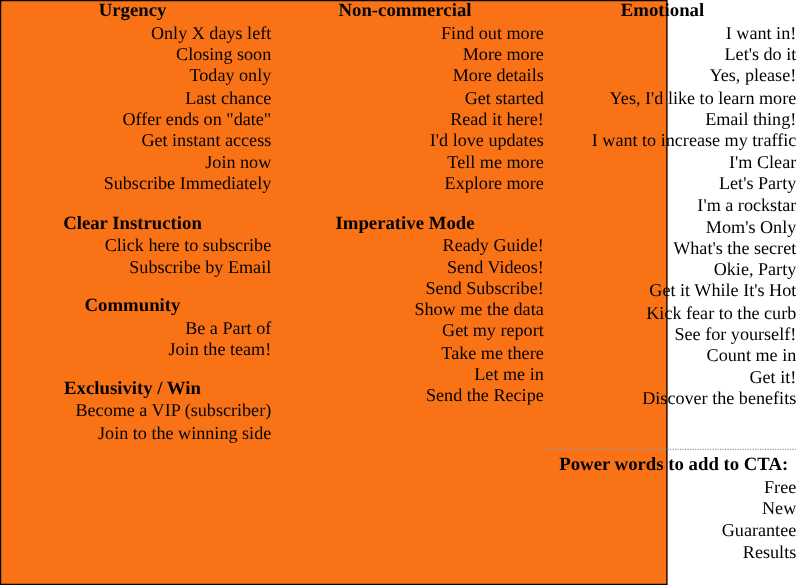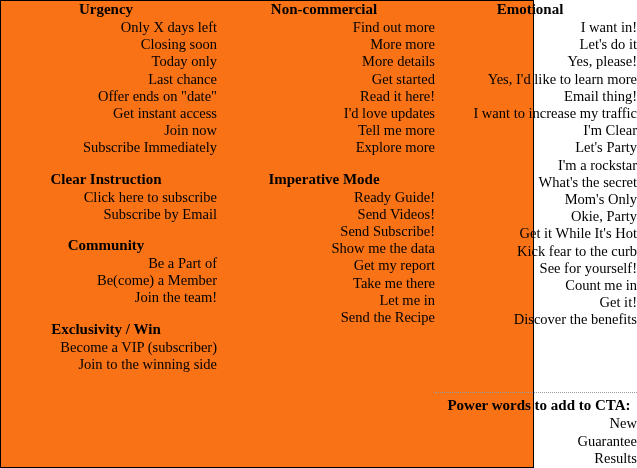--- a/index.html
+++ b/index.html
@@ -54,21 +54,21 @@
   ul.items li {
     font-size: 14.5px;
     line-height: 17.2px;
     white-space: nowrap;
   }
 
   
   .powerbox {
     position: absolute;
     left: 434px;
-    bottom: 0px;
+    bottom: 16px;
     width: 202px;
     box-sizing: border-box;
     border-top: 1px dotted #9a9a9a;
     padding-top: 4px;
     padding-left: 6px;
   }
   .powerbox .heading {
     text-align: center;
     padding-right: 0;
   }
@@ -100,21 +100,20 @@
       <ul class="items">
         <li>Click here to subscribe</li>
         <li>Subscribe by Email</li>
       </ul>
     </div>
 
     <div class="section">
       <div class="heading">Community</div>
       <ul class="items">
         <li>Be a Part of</li>
-        <li>Be(come) a Member</li>
         <li>Join the team!</li>
       </ul>
     </div>
 
     <div class="section">
       <div class="heading">Exclusivity / Win</div>
       <ul class="items">
         <li>Become a VIP (subscriber)</li>
         <li>Join to the winning side</li>
       </ul>
@@ -161,36 +160,37 @@
       <ul class="items">
         <li>I want in!</li>
         <li>Let's do it</li>
         <li>Yes, please!</li>
         <li>Yes, I'd like to learn more</li>
         <li>Email thing!</li>
         <li>I want to increase my traffic</li>
         <li>I'm Clear</li>
         <li>Let's Party</li>
         <li>I'm a rockstar</li>
+        <li>Mom's Only</li>
         <li>What's the secret</li>
-        <li>Mom's Only</li>
         <li>Okie, Party</li>
         <li>Get it While It's Hot</li>
         <li>Kick fear to the curb</li>
         <li>See for yourself!</li>
         <li>Count me in</li>
         <li>Get it!</li>
         <li>Discover the benefits</li>
       </ul>
     </div>
 
   </div>
 
   <div class="powerbox">
     <div class="heading">Power words to add to CTA:</div>
     <ul class="items">
+      <li>Free</li>
       <li>New</li>
       <li>Guarantee</li>
       <li>Results</li>
     </ul>
   </div>
 
 </div>
 
 </body></html>

